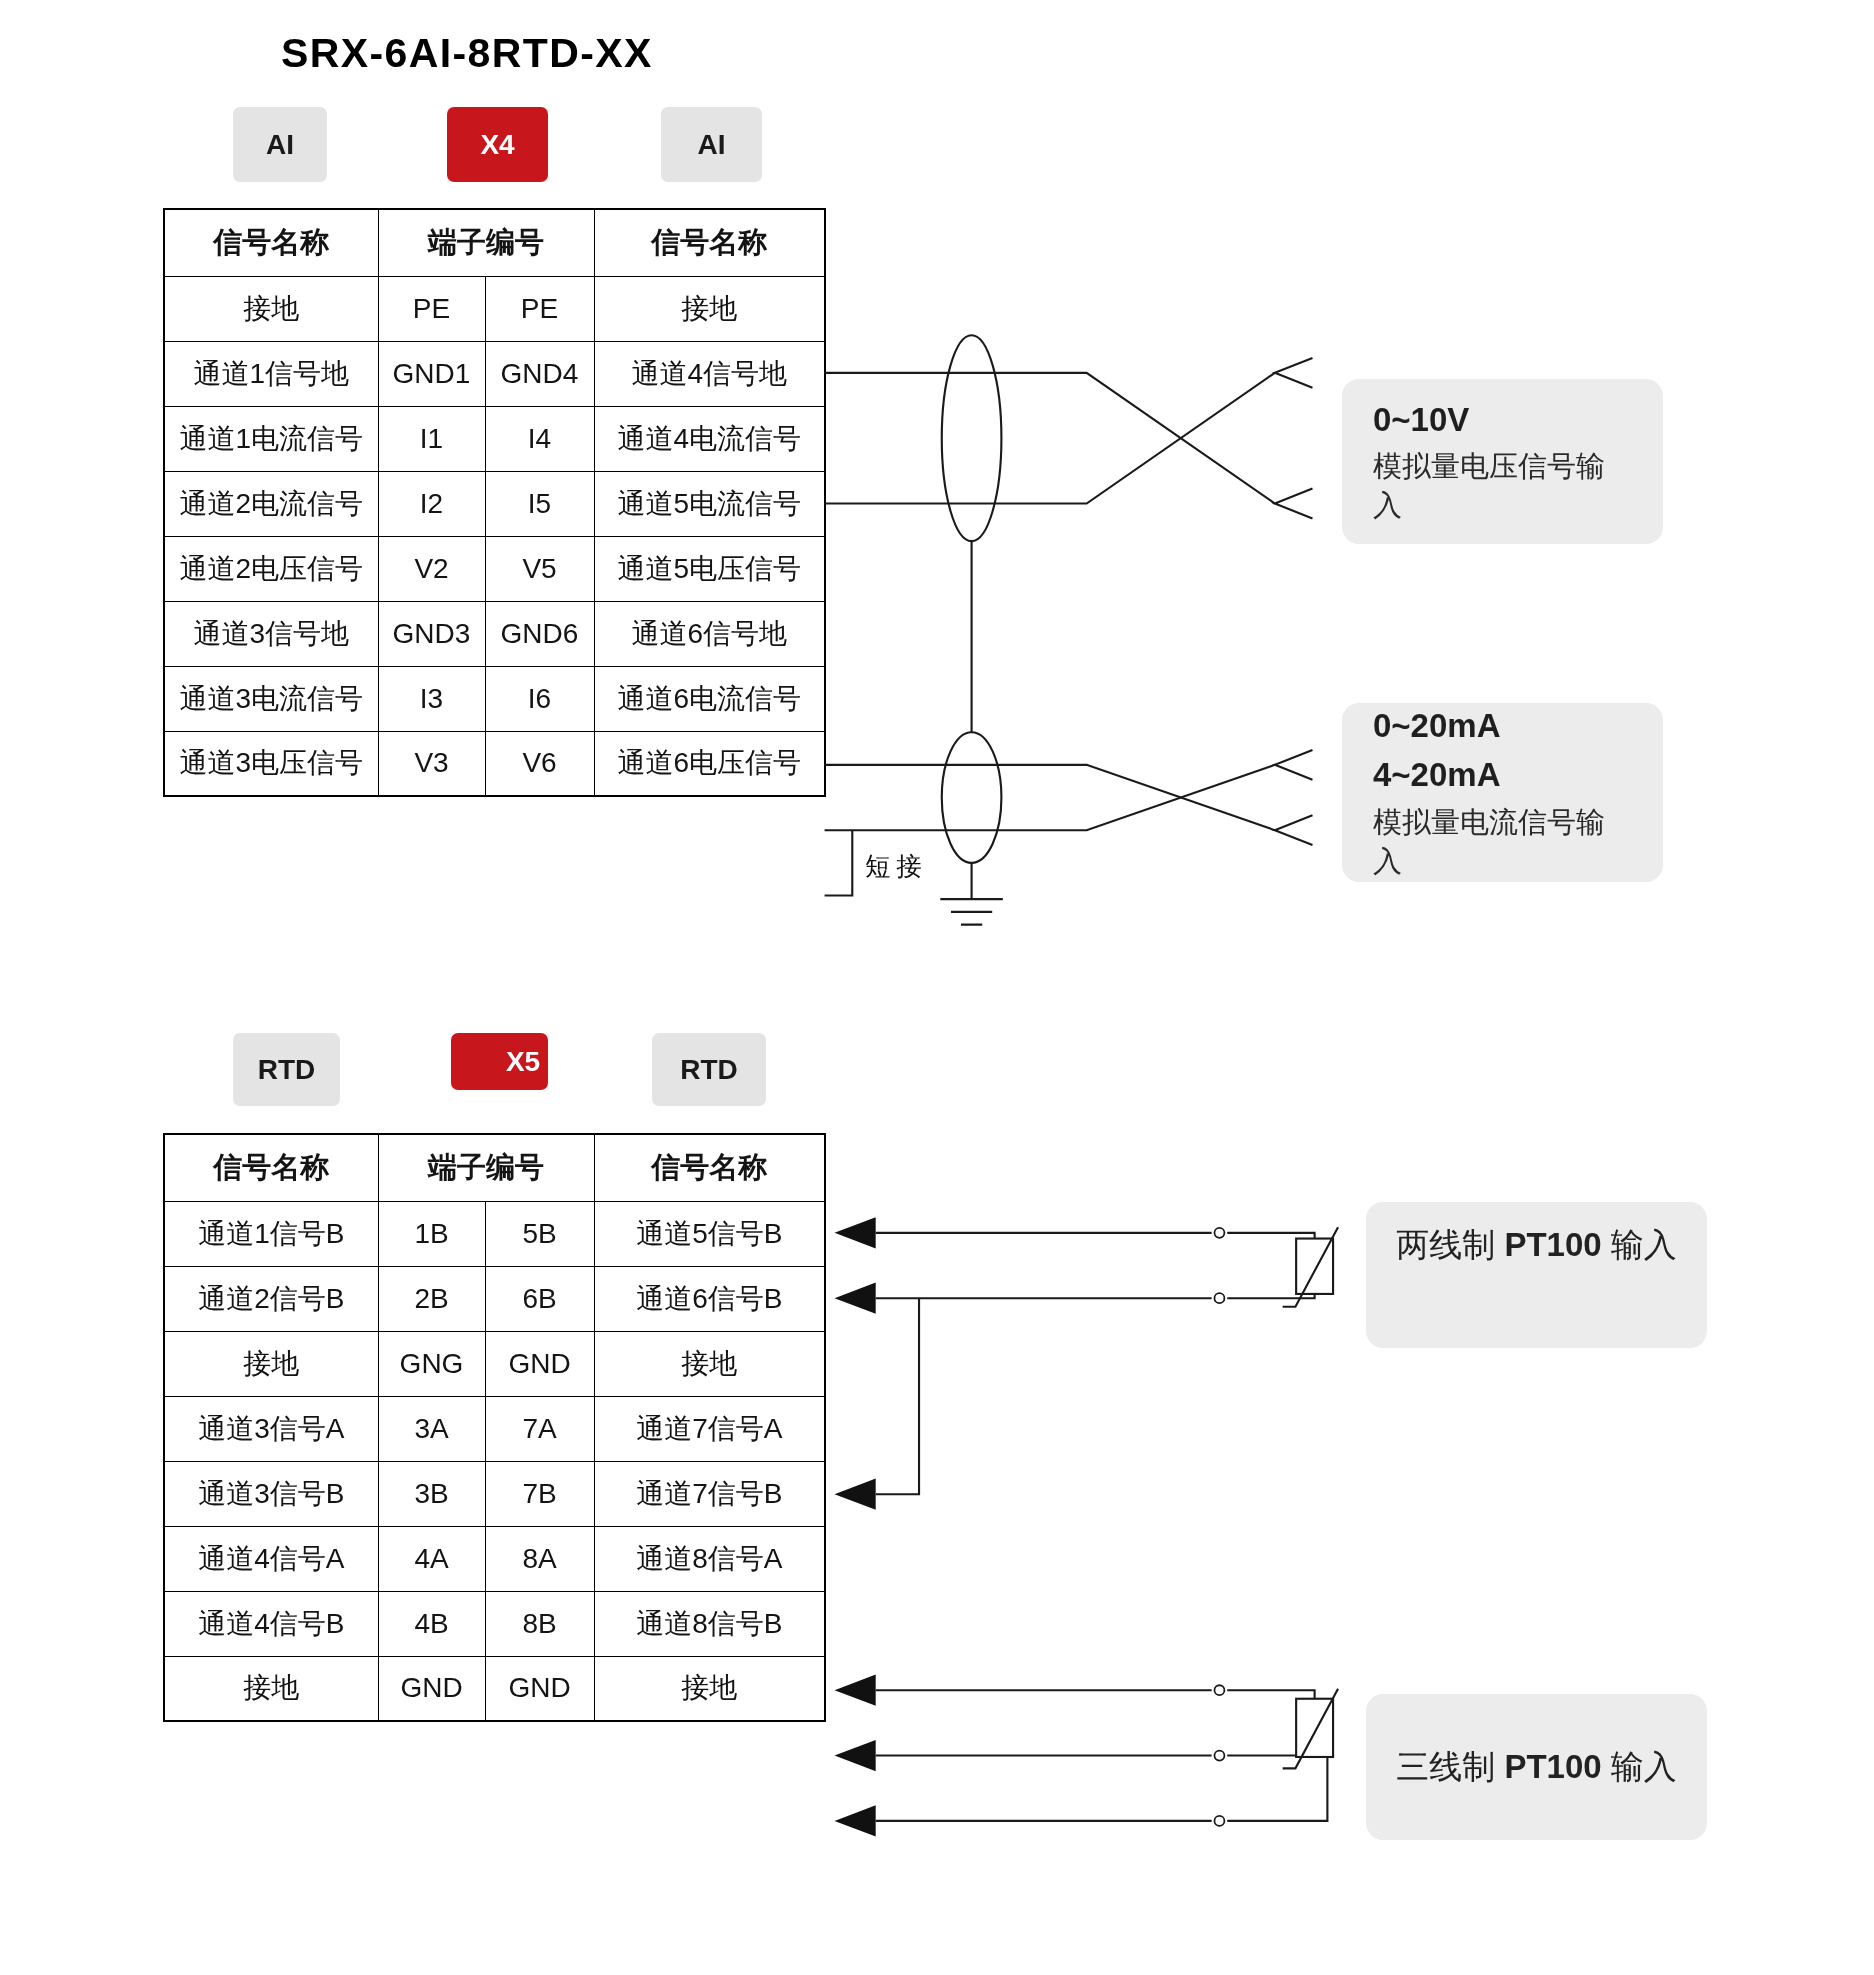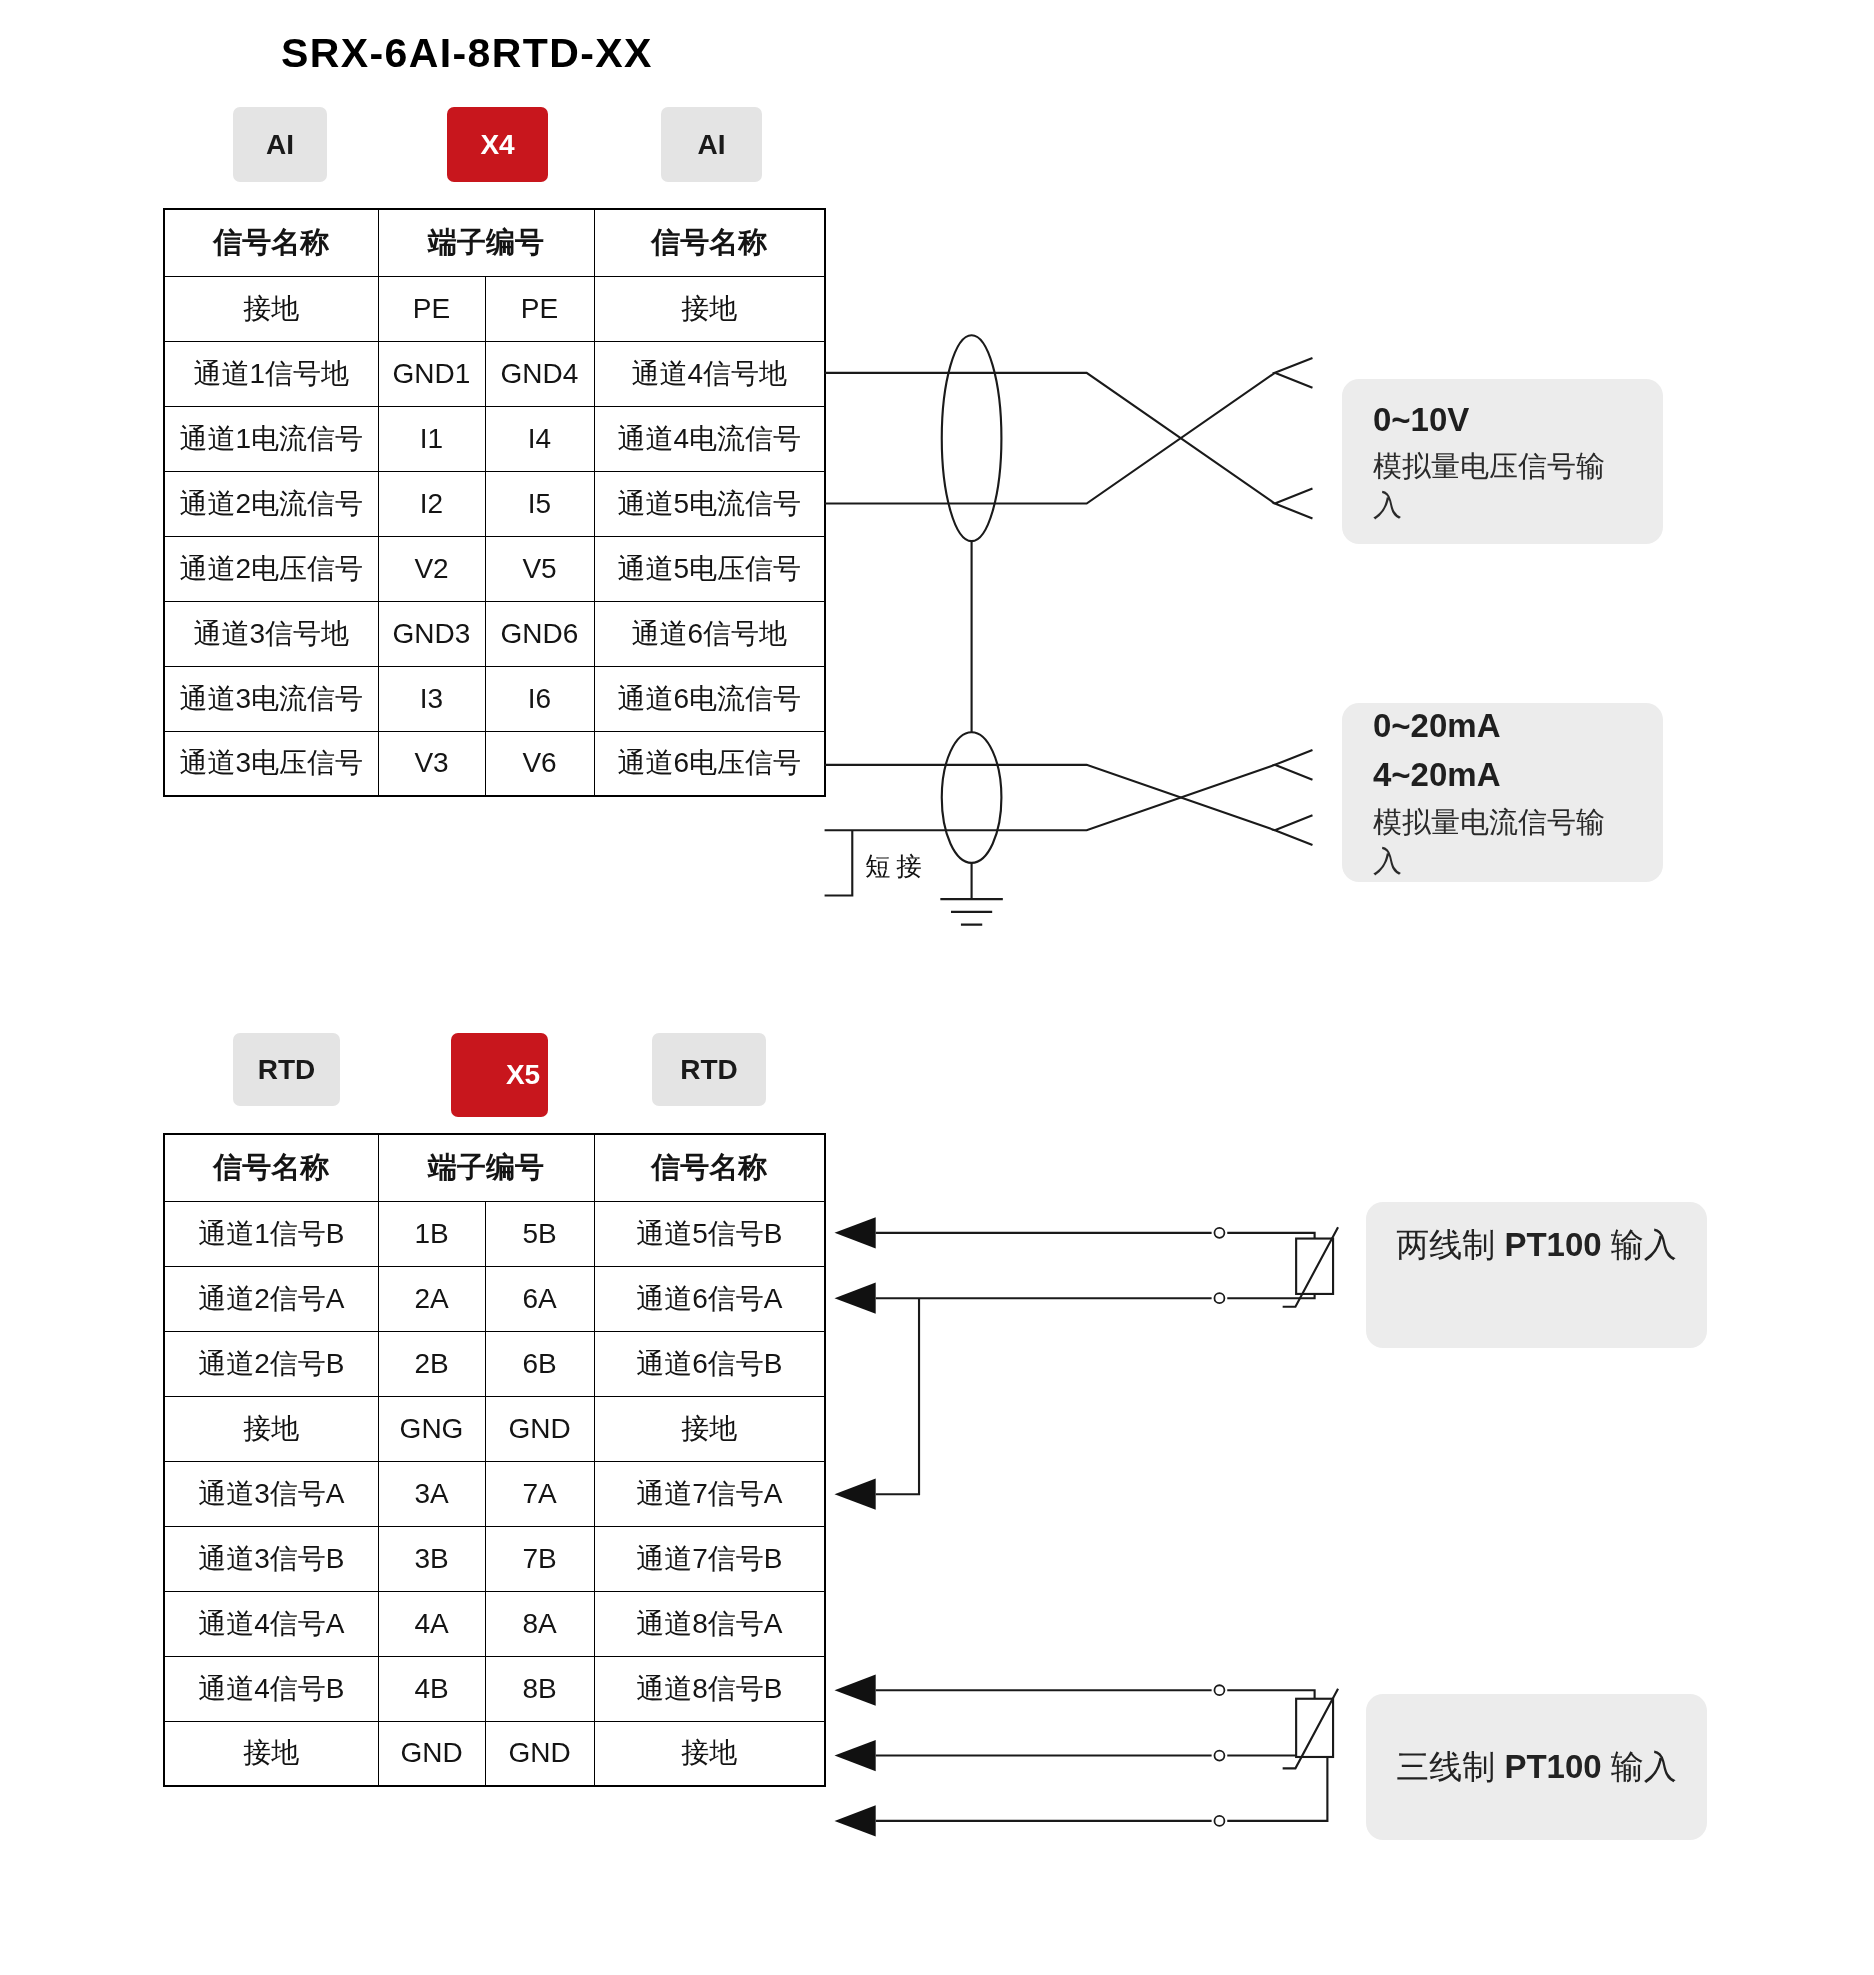--- a/index.html
+++ b/index.html
@@ -10,21 +10,21 @@
   .title { position:absolute; left:281px; top:30px; font-size:41px; font-weight:800; letter-spacing:1.4px; color:#000; }
 
   .badge { position:absolute; display:flex; align-items:center; justify-content:center;
            font-weight:bold; font-size:28px; border-radius:7px; }
   .badge.gray { background:var(--badge-gray,#e4e4e4); color:#1a1a1a; }
   .badge.red  { background:var(--badge-red,#c8161d); color:#ffffff; }
   .b-ai1  { left:233px;  top:107px;  width:94px; height:75px; }
   .b-x4   { left:447px;  top:107px;  width:101px; height:75px; }
   .b-ai2  { left:661px;  top:107px;  width:101px; height:75px; }
   .b-rtd1 { left:233px;  top:1033px; width:107px; height:73px; }
-  .b-x5   { left:451px;  top:1033px; width:97px; height:84px;padding-left:47px; }
+  .b-x5   { left:451px;  top:1033px; width:97px; height:57px;padding-left:47px; }
   .b-rtd2 { left:652px;  top:1033px; width:114px; height:73px; }
 
   table.term-table { position:absolute; border-collapse:collapse; table-layout:fixed;
                      background:#fff; border:2.1px solid #000; width:661px; }
   .t1 { left:163px; top:208px; }
   .t2 { left:163px; top:1133px; }
   .term-table th, .term-table td { border:1.4px solid #000; text-align:center; vertical-align:middle;
         font-size:28px; color:#141414; height:65px; padding:0 4.3px; overflow:hidden; white-space:nowrap; }
   .term-table th { font-weight:bold; font-size:29px; height:67px; }
 
@@ -141,26 +141,20 @@
         <th colspan="2">端子编号</th>
         <th>信号名称</th>
       </tr>
     </thead>
     <tbody>
         <tr>
           <td>通道1信号B</td>
           <td>1B</td>
           <td>5B</td>
           <td>通道5信号B</td>
-        </tr>
-        <tr>
-          <td>通道2信号A</td>
-          <td>2A</td>
-          <td>6A</td>
-          <td>通道6信号A</td>
         </tr>
         <tr>
           <td>通道2信号B</td>
           <td>2B</td>
           <td>6B</td>
           <td>通道6信号B</td>
         </tr>
         <tr>
           <td>接地</td>
           <td>GNG</td>

